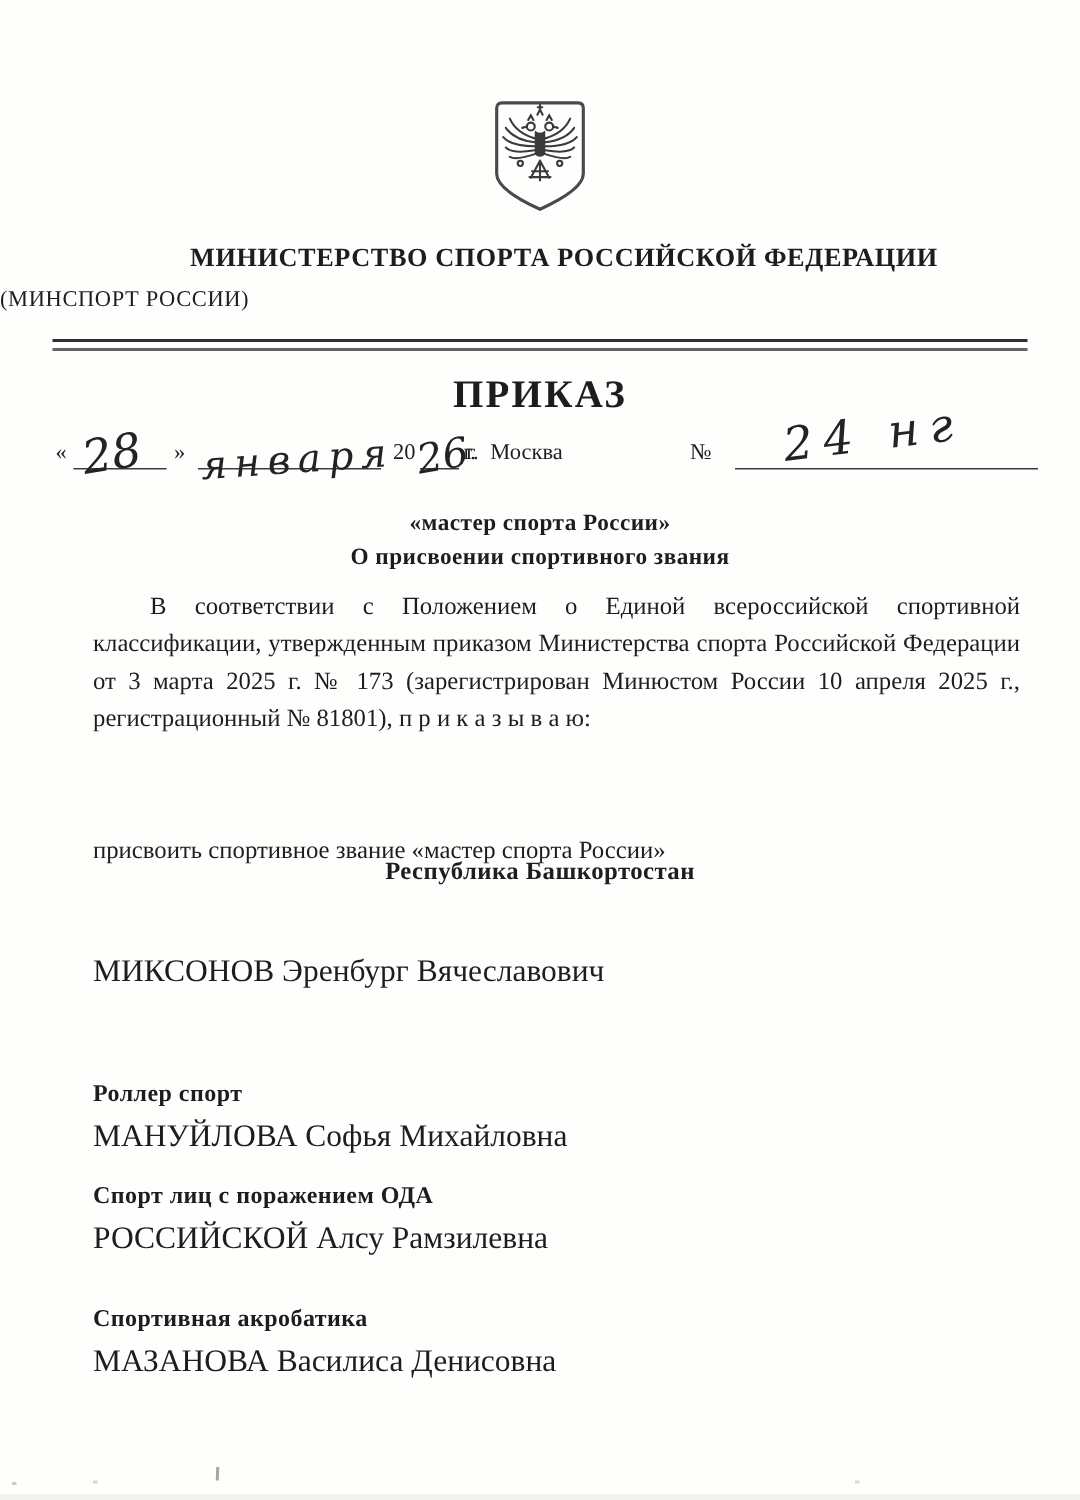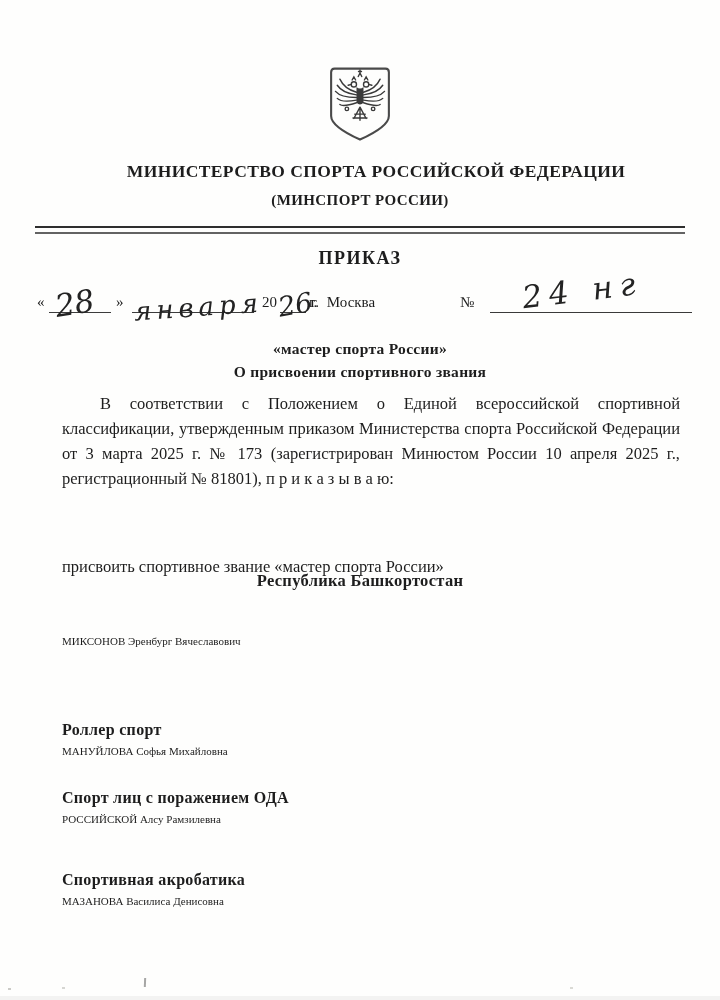--- a/index.html
+++ b/index.html
@@ -28,40 +28,40 @@
     top: 161px; left: 0; width: 100%;
     text-align: center;
     font-weight: bold;
     font-size: 17.5px;
     letter-spacing: 0.4px;
     margin-left: 16px;
   }
   .ministry-line2 {
     position: absolute;
     top: 192px; left: 0; width: 100%;
-    text-align: center;
-    font-weight: bold;
+    text-align: left;
+    font-weight: normal;
     font-size: 15px;
     letter-spacing: 0.4px;
   }
   .double-rule {
     position: absolute;
     top: 226px; left: 35px; width: 650px;
     height: 4px;
     border-top: 2.5px solid #2e2e2e;
     border-bottom: 2px solid #636363;
   }
 
   
   .order-title {
     position: absolute;
     top: 248px; left: 0; width: 100%;
     text-align: center;
     font-weight: bold;
-    font-size: 18px;
+    font-size: 26px;
     letter-spacing: 1.5px;
   }
 
   
   .date-row {
     position: absolute;
     top: 272px; left: 0; width: 100%;
     height: 52px;
     font-size: 15px;
   }
@@ -153,21 +153,21 @@
     letter-spacing: 0.3px;
   }
 
   
   .award { position: absolute; left: 62px; width: 618px; }
   .award-1 { top: 629px; }
   .award-2 { top: 709px; margin-top: 12px; }
   .award-3 { top: 789px; }
   .award-4 { top: 871px; }
   .award-sport { font-weight: bold; font-size: 16px; letter-spacing: 0.3px; }
-  .award-name  { font-size: 11px; margin-top: 6px; }
+  .award-name  { font-size: 21px; margin-top: 6px; }
 
   
   .artifact-tick {
     position: absolute; left: 144px; top: 978px;
     width: 2px; height: 9px; background: #777;
     opacity: 0.65; transform: rotate(2deg);
   }
   .artifact-speck-a { position: absolute; left: 8px;   top: 988px; width: 3px; height: 2px; background: #a9a9a3; opacity: .6; }
   .artifact-speck-b { position: absolute; left: 62px;  top: 987px; width: 3px; height: 2px; background: #b5b5ae; opacity: .55; }
   .artifact-speck-c { position: absolute; left: 570px; top: 987px; width: 3px; height: 2px; background: #b5b5ae; opacity: .5; }

